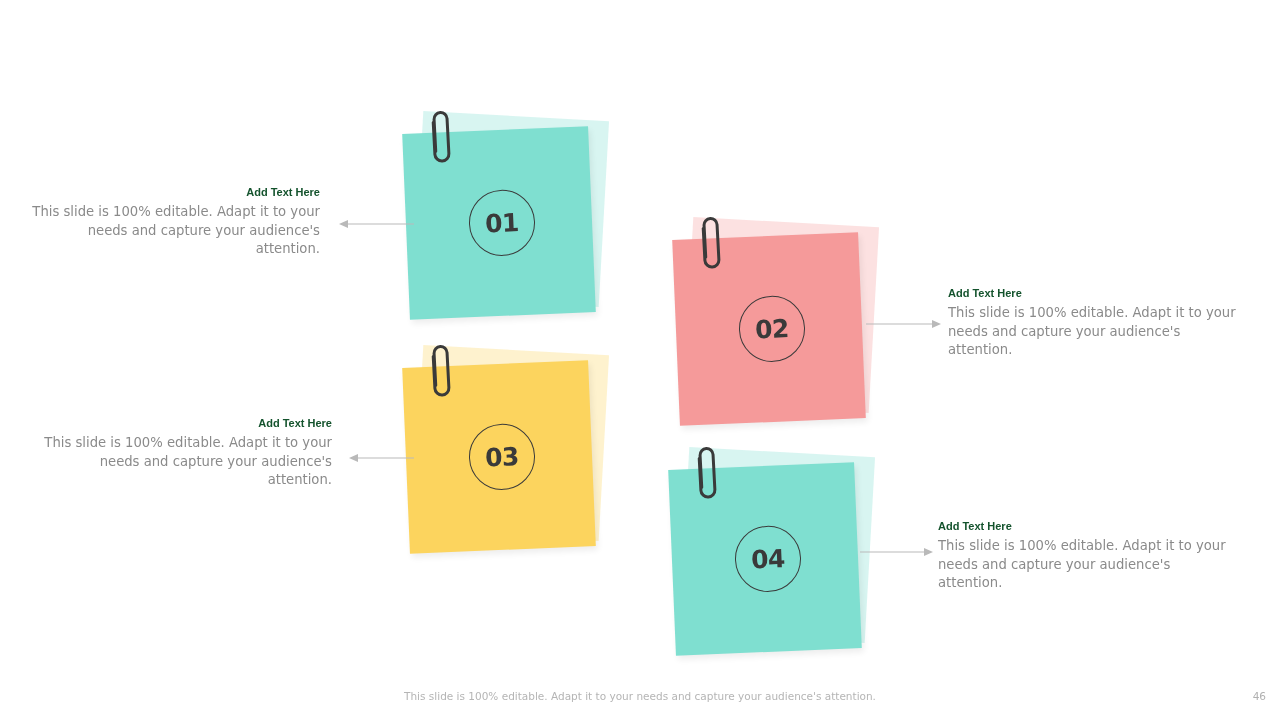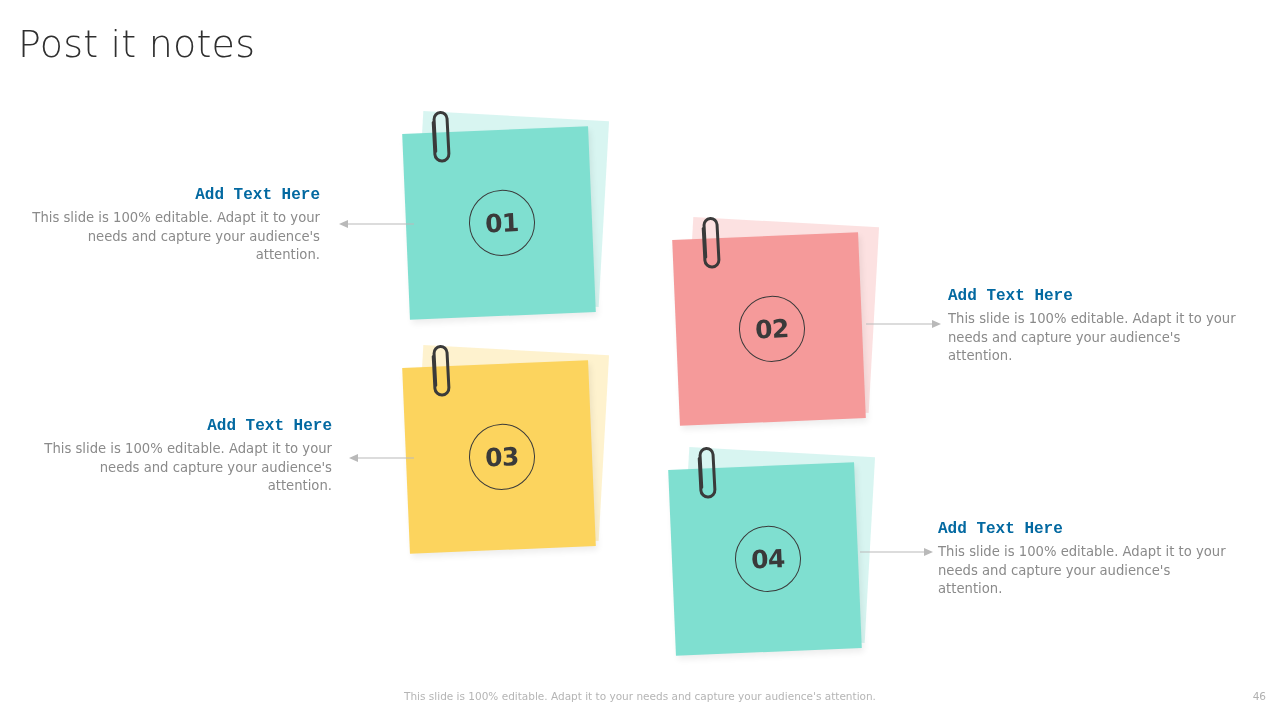--- a/index.html
+++ b/index.html
@@ -52,25 +52,25 @@
   .clip{
     position:absolute;
     left:18px; top:-14px;
     width:34px; height:58px;
     transform:rotate(-3deg);
   }
 
   
   .txt{ position:absolute; width:300px; }
   .txt h3{
-    font-size:16px;
+    font-size:11px;
     font-weight:700;
-    color:#0369a1;
+    color:#14532d;
     margin-bottom:5px;
-    font-family:Liberation Mono, monospace;
+    font-family:Liberation Sans, sans-serif;
   }
   .txt p{
     font-size:13.2px;
     line-height:1.42;
     color:#8a8a8a;
     font-family:"DejaVu Sans", sans-serif;
   }
   .txt.right-align{ text-align:right; }
   .txt.left-align{ text-align:left; }
 
@@ -92,21 +92,20 @@
     font-size:10.5px;
     color:#b0b0b0;
     font-family:"DejaVu Sans", sans-serif;
   }
 </style>
 </head>
 <body>
 
 <div class="slide">
 
-  <div class="title">Post it notes</div>
 
   <div class="note-group" style="left:406px; top:122px;">
     <div class="note-back" style="background:#7FDFD0;"></div>
     <div class="note-front" style="background:#7FDFD0;">
       <div class="num-circle">01</div>
     </div>
     <svg class="clip" viewBox="0 0 34 58">
       <path d="M10 14 L10 46 a7 7 0 0 0 14 0 L24 11 a6.5 6.5 0 0 0 -13 0 L11 43" fill="none" stroke="#3a3a3a" stroke-width="3" stroke-linecap="round"></path>
     </svg>
   </div>

